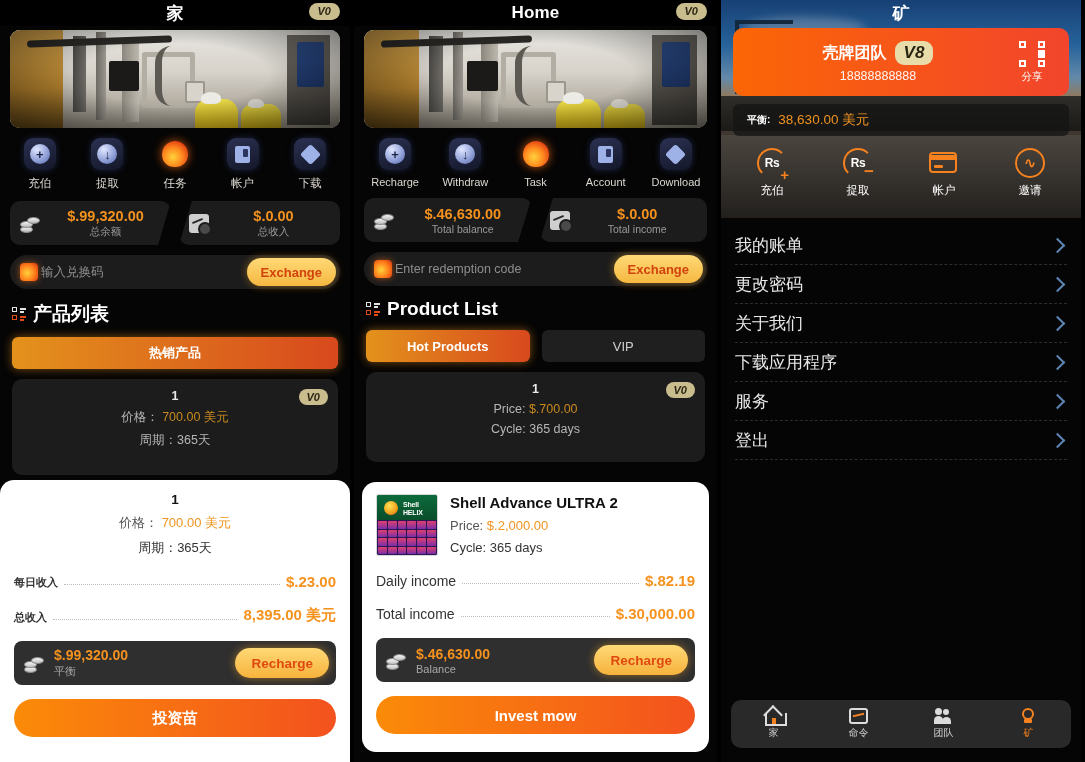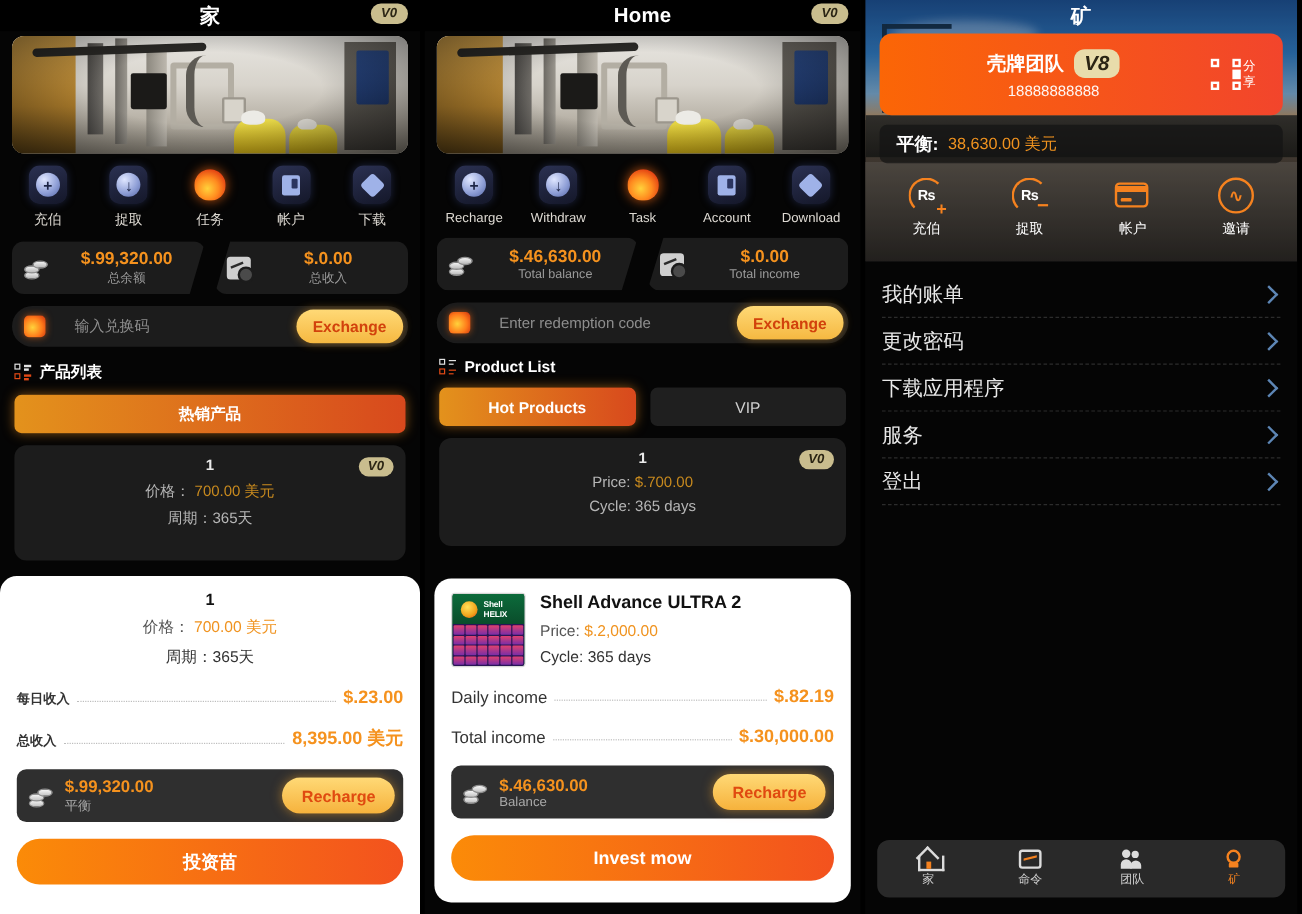--- a/index.html
+++ b/index.html
@@ -133,21 +133,21 @@
     margin:10px 10px 0 10px; height:34px; border-radius:17px; background:#1c1c1c;
     display:flex; align-items:center; padding:0 4px 0 10px; position:relative;
   }
   .redeem .gift {
     width:18px;height:18px;flex:none;border-radius:4px;
     background:radial-gradient(circle at 40% 55%, #ffd23b, #ff7a1a 55%, #c92d0c);
     box-shadow:0 0 6px rgba(255,110,20,.6);
   }
   .redeem input {
     flex:1; background:transparent; border:none; outline:none;
-    color:#ddd; font-size:12.5px; padding-left:24px;
+    color:#ddd; font-size:12.5px; padding-left:3px;
     font-family:"Liberation Sans", sans-serif;
   }
   .redeem input::placeholder { color:#8e8e8e; }
   .xchg {
     flex:none; height:28px; padding:0 14px; border-radius:14px; border:none; cursor:pointer;
     background:linear-gradient(180deg,#ffd976,#f5b841);
     color:#d2420c; font-weight:bold; font-size:13px;
     font-family:"Liberation Sans", sans-serif;
     box-shadow:0 0 8px rgba(255,170,40,.45);
   }
@@ -156,21 +156,21 @@
   .plist-hd { display:flex; align-items:center; gap:7px; padding:12px 12px 0 12px; }
   .listicon { width:14px; height:14px; position:relative; flex:none; }
   .listicon span { position:absolute; left:0; width:5px; height:5px; border:1.3px solid #e3e3e3; }
   .listicon span:nth-child(1){ top:0; }
   .listicon span:nth-child(2){ top:8px; border-color:#e24a16; }
   .listicon em { position:absolute; left:8px; height:1.6px; background:#e3e3e3; }
   .listicon em:nth-child(3){ top:1px; width:6px; }
   .listicon em:nth-child(4){ top:4px; width:4px; }
   .listicon em:nth-child(5){ top:9px; width:6px; background:#e24a16; }
   .listicon em:nth-child(6){ top:12px; width:4px; background:#e24a16; }
-  .plist-title { color:#fff; font-size:13px; font-weight:bold; }
+  .plist-title { color:#fff; font-size:19px; font-weight:bold; }
 
   
   .tabs { display:flex; gap:12px; padding:10px 12px 0 12px; }
   .tab {
     flex:1; height:32px; border-radius:6px; display:flex; align-items:center; justify-content:center;
     font-size:13px; color:#cfcfcf; background:#1f1f1f; cursor:pointer;
   }
   .tab.active {
     background:linear-gradient(90deg,#e3921c,#d8491d);
     color:#fff; font-weight:bold;
@@ -275,34 +275,34 @@
     position:absolute; left:12px; right:12px; top:28px; height:68px;
     border-radius:10px; background:linear-gradient(90deg,#fb6606,#f2452c);
     display:flex; align-items:center; padding:0 14px;
   }
   .p3-card .who { flex:1; }
   .p3-card .nm-row { display:flex; align-items:center; justify-content:center; gap:8px; }
   .p3-card .nm { color:#fff; font-size:16px; font-weight:bold; }
   .p3-card .v8 { background:#e8dcab; color:#2b2514; border-radius:9px; font-size:17px;
     font-weight:bold; font-style:italic; padding:2px 9px; }
   .p3-card .phone { color:#fff; font-size:12.5px; text-align:center; margin-top:4px; opacity:.95; }
-  .p3-card .share { width:46px; flex:none; display:flex; flex-direction:row; align-items:center; gap:2px; }
+  .p3-card .share { width:46px; flex:none; display:flex; flex-direction:column; align-items:center; gap:2px; }
   .qr { width:27px; height:27px; display:grid; grid-template-columns:repeat(3,1fr);
     grid-template-rows:repeat(3,1fr); gap:2px; }
   .qr i { display:block; border:2px solid #fff; }
   .qr i.solid { border:none; background:#fff; }
   .qr i.blank { border:none; background:transparent; }
   .p3-card .share-lb { color:#fff; font-size:10.5px; }
 
   .p3-bal {
     position:absolute; left:12px; right:12px; top:104px; height:32px;
     background:rgba(20,20,20,.72); border-radius:6px;
     display:flex; align-items:center; padding:0 14px; gap:8px;
   }
-  .p3-bal .lb { color:#fff; font-size:15px; font-weight:bold; }
+  .p3-bal .lb { color:#fff; font-size:10px; font-weight:bold; }
   .p3-bal .vl { color:#f0931f; font-size:13.5px; }
 
   .p3-acts { position:absolute; left:0; right:0; top:148px; display:flex; padding:0 8px; }
   .p3-act { flex:1; display:flex; flex-direction:column; align-items:center; gap:5px; }
   .p3-act .ico { width:30px; height:30px; position:relative; }
   .rs-circle {
     width:30px; height:30px; border-radius:50%; border:2.4px solid #f5821f;
     display:flex; align-items:center; justify-content:center;
     color:#fff; font-size:12px; font-weight:bold; letter-spacing:-.5px;
   }
@@ -776,20 +776,24 @@
     <div class="p3-menu">
       <div class="p3-item">
         <span class="txt">我的账单</span>
         <span class="chev"></span>
       </div>
       <div class="p3-item">
         <span class="txt">更改密码</span>
         <span class="chev"></span>
       </div>
       <div class="p3-item">
+        <span class="txt">关于我们</span>
+        <span class="chev"></span>
+      </div>
+      <div class="p3-item">
         <span class="txt">下载应用程序</span>
         <span class="chev"></span>
       </div>
       <div class="p3-item">
         <span class="txt">服务</span>
         <span class="chev"></span>
       </div>
       <div class="p3-item">
         <span class="txt">登出</span>
         <span class="chev"></span>

